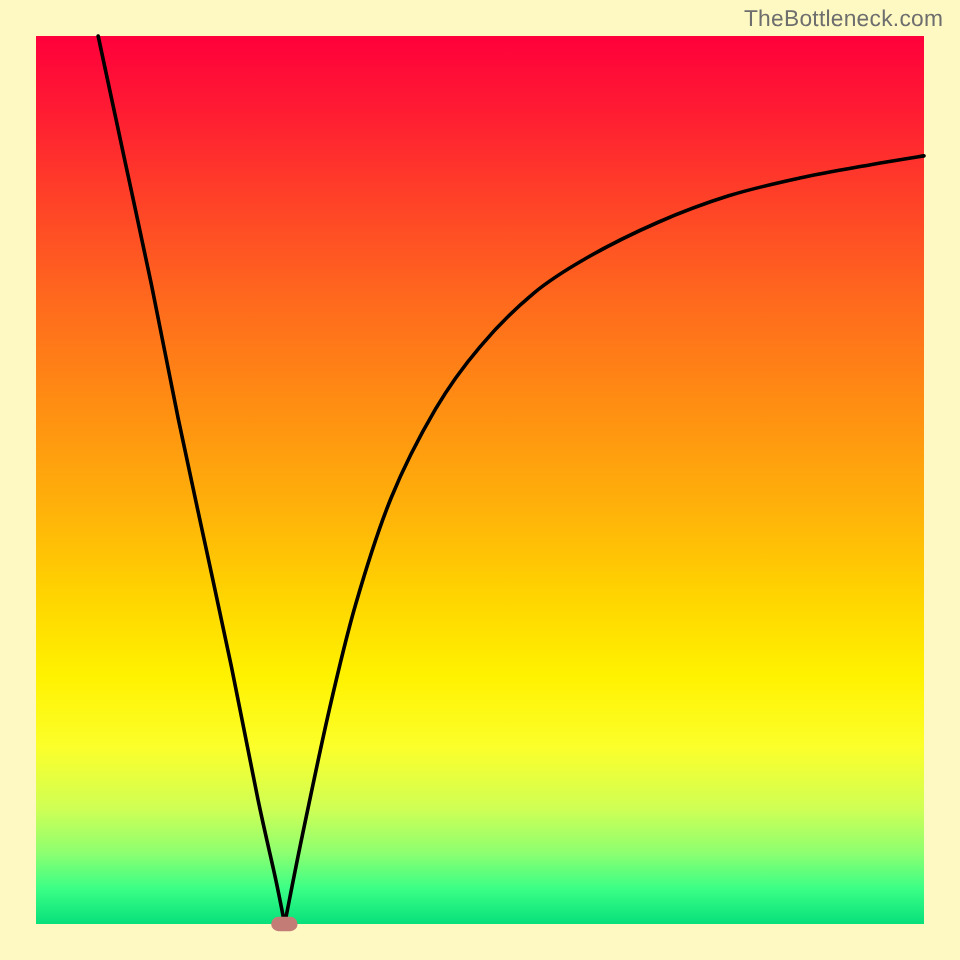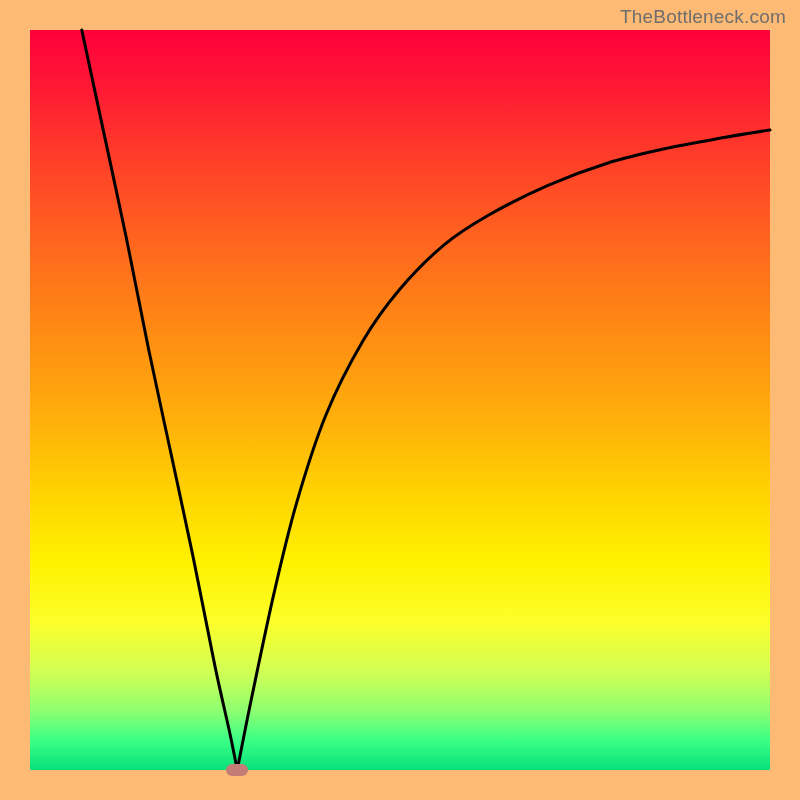--- a/index.html
+++ b/index.html
@@ -8,21 +8,21 @@
     width: 800px;
     height: 800px;
     background: #000;
     font-family: Arial, Helvetica, sans-serif;
     overflow: hidden;
   }
   .frame {
     position: relative;
     width: 800px;
     height: 800px;
-    background: #fdba74;
+    background: #fef9c3;
   }
   .plot {
     position: absolute;
     left: 30px;
     top: 30px;
     width: 740px;
     height: 740px;
     background: linear-gradient(to bottom,
       #ff003b 0%,
       #ff1a33 8%,

